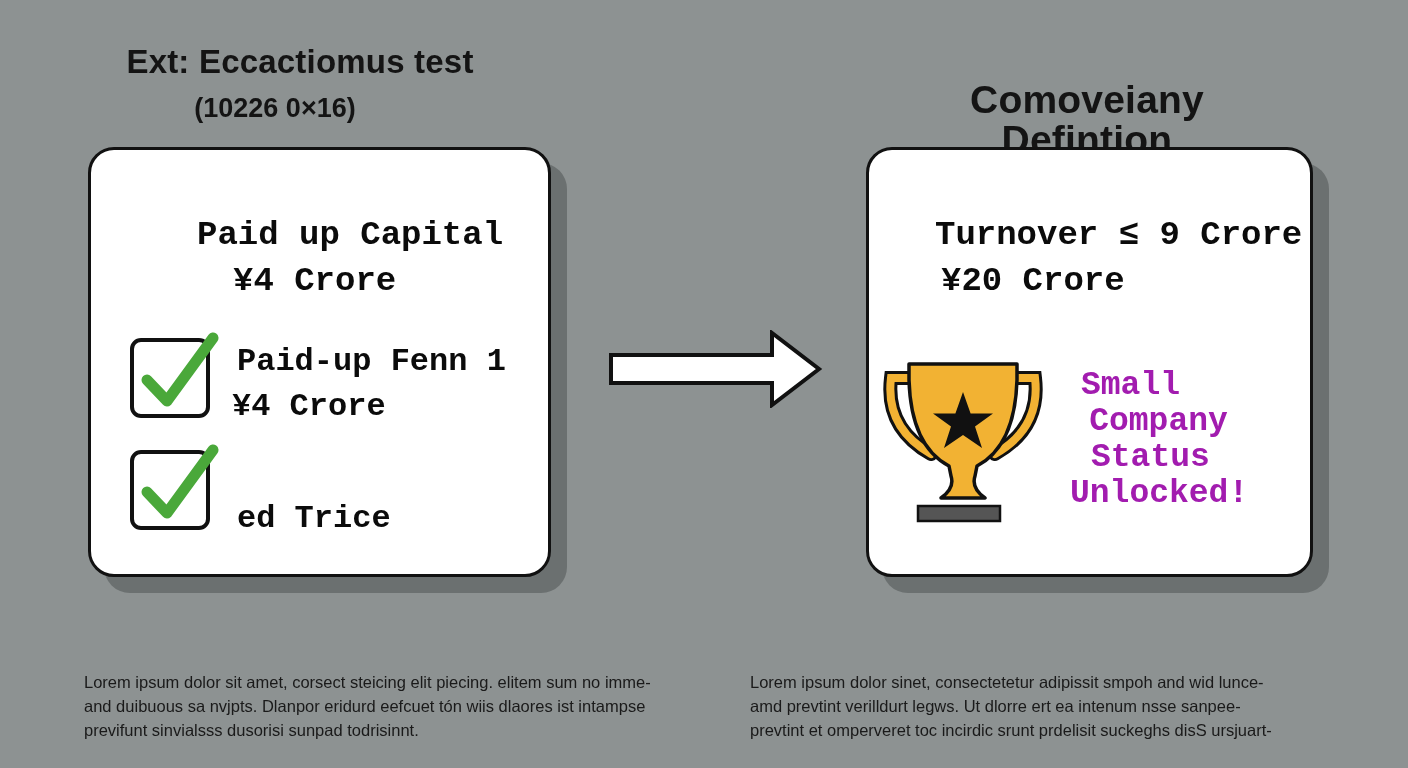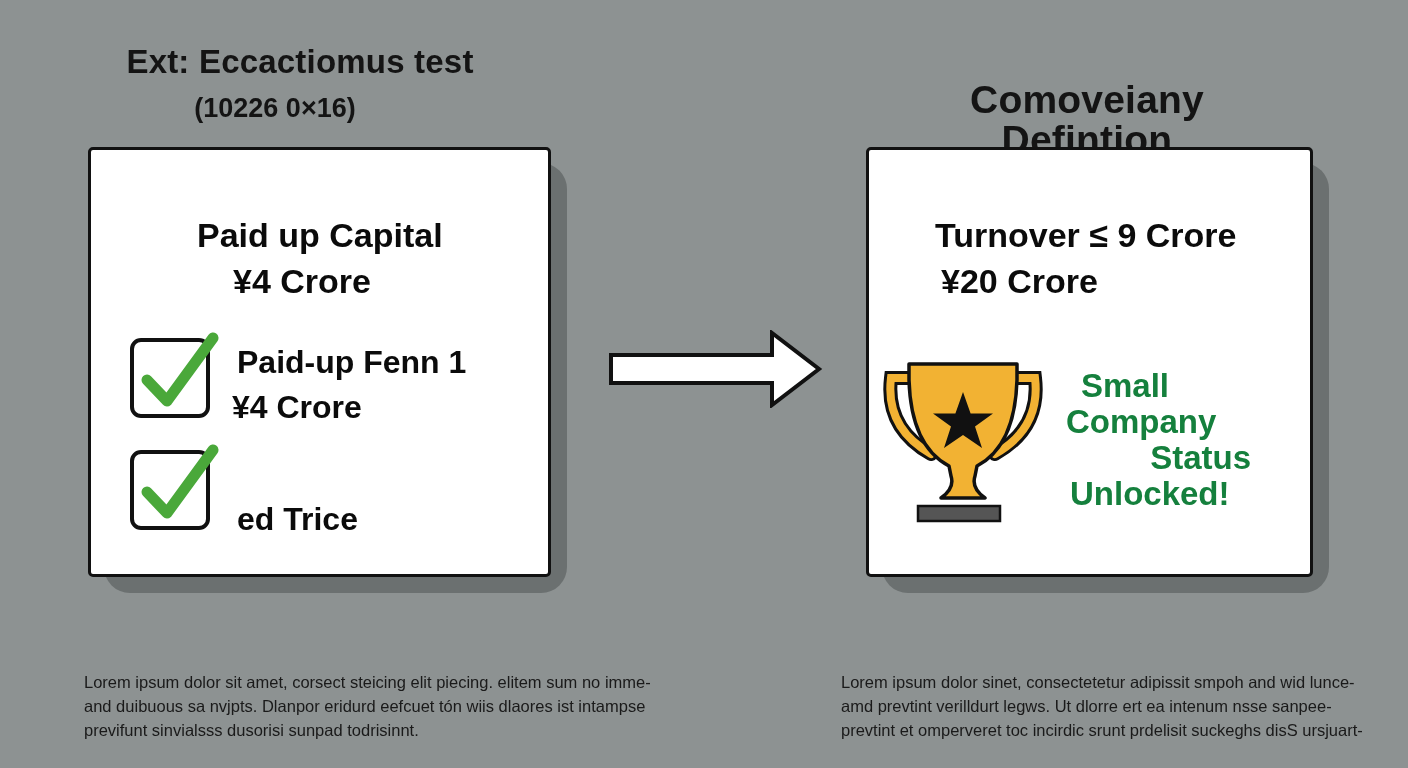--- a/index.html
+++ b/index.html
@@ -17,32 +17,32 @@
   }
   .subheading {
     font-weight: bold; font-size: 27px; color: #141414; text-align: center;
     line-height: 32px;
   }
   .card-shadow {
     position: absolute; background: #6b7070; border-radius: 26px;
   }
   .card {
     position: absolute; background: #ffffff; border: 3px solid #111;
-    border-radius: 5px; box-sizing: border-box;
+    border-radius: 26px; box-sizing: border-box; font-family: Liberation Mono, monospace;
   }
   .big {
     font-weight: bold; font-size: 34px; color: #0b0b0b; line-height: 46px;
     white-space: nowrap;
   }
   .item-text {
     font-weight: bold; font-size: 32px; color: #0b0b0b; line-height: 44px;
     white-space: nowrap;
   }
   .status {
-    font-weight: bold; font-size: 33px; color: #15803d; line-height: 36px;
+    font-weight: bold; font-size: 33px; color: #a21caf; line-height: 36px;
     text-align: center; white-space: nowrap;
   }
   .para {
     font-size: 16.5px; line-height: 24px; color: #1a1a1a; white-space: nowrap;
   }
 </style>
 </head>
 <body>
 
 <div class="abs heading" style="left:60px; top:42px; width:480px;">Ext: Eccactiomus test</div>
@@ -91,29 +91,29 @@
 
     <path d="M26 6 L134 6 L134 22 Q132 88 94 108 L92 118 Q88 130 102 140 L58 140 Q72 130 68 118 L66 108 Q28 88 26 22 Z" fill="#f2b233" stroke="#111" stroke-width="3.5" stroke-linejoin="round"></path>
 
     <polygon points="80,34 87.6,55.5 110,55.5 92,68.5 99,90 80,77 61,90 68,68.5 50,55.5 72.4,55.5" fill="#111"></polygon>
 
     <rect x="35" y="148" width="82" height="15" fill="#555555" stroke="#111" stroke-width="2.5"></rect>
   </svg>
 
   <div class="abs" style="left:192px; top:218px; width:190px;">
     <div class="status" style="text-align:left; padding-left:20px;">Small</div>
-    <div class="status" style="text-align:left; padding-left:5px;">Company</div>
-    <div class="status" style="text-align:right; padding-left:30px;">Status</div>
+    <div class="status" style="text-align:center; padding-left:5px;">Company</div>
+    <div class="status" style="text-align:left; padding-left:30px;">Status</div>
     <div class="status" style="text-align:left; padding-left:9px;">Unlocked!</div>
   </div>
 </div>
 
 <div class="abs" style="left:84px; top:670px;">
   <div class="para">Lorem ipsum dolor sit amet, corsect steicing elit piecing. elitem sum no imme-</div>
   <div class="para">and duibuous sa nvjpts. Dlanpor eridurd eefcuet tón wiis dlaores ist intampse</div>
   <div class="para">previfunt sinvialsss dusorisi sunpad todrisinnt.</div>
 </div>
 
-<div class="abs" style="left:841px; top:670px;">
+<div class="abs" style="left:750px; top:670px;">
   <div class="para">Lorem ipsum dolor sinet, consectetetur adipissit smpoh and wid lunce-</div>
   <div class="para">amd prevtint verilldurt legws. Ut dlorre ert ea intenum nsse sanpee-</div>
   <div class="para">prevtint et omperveret toc incirdic srunt prdelisit suckeghs disS ursjuart-</div>
 </div>
 
 </body></html>

